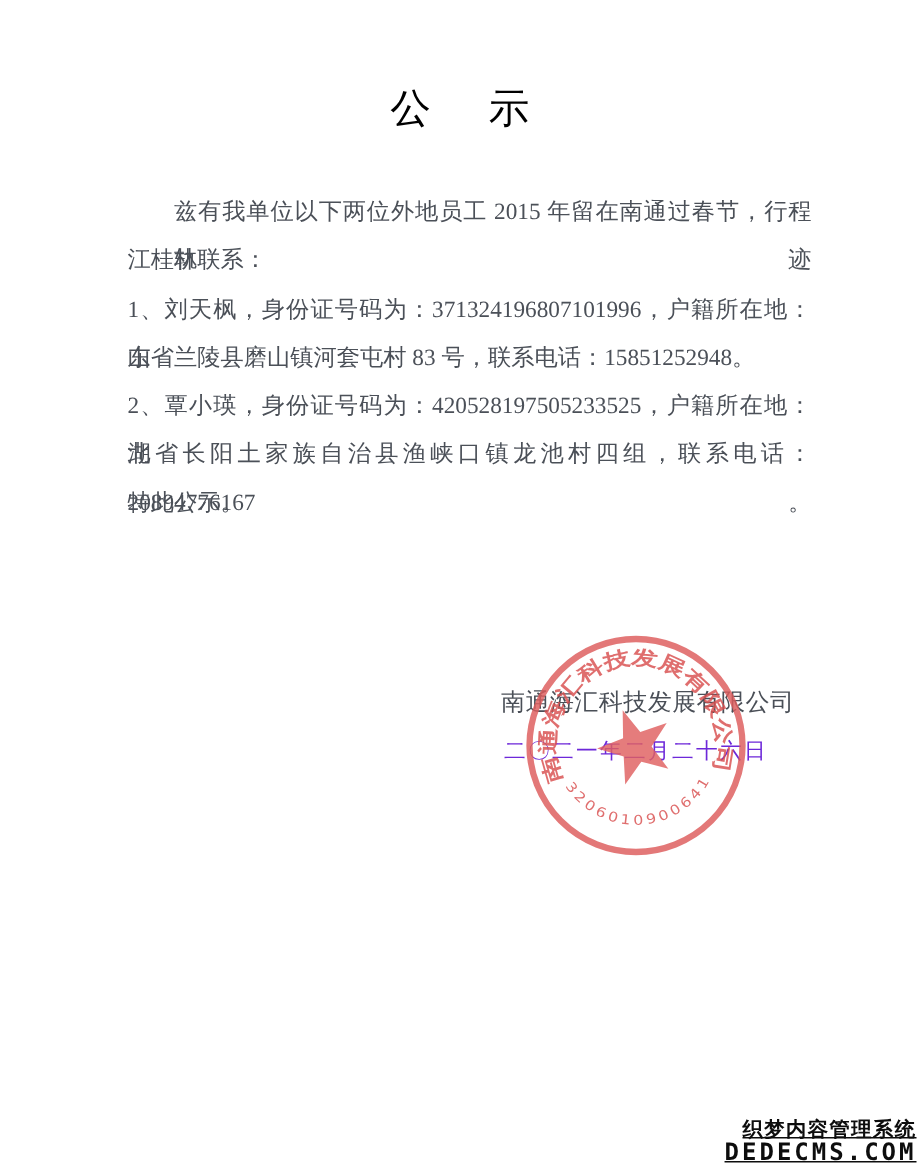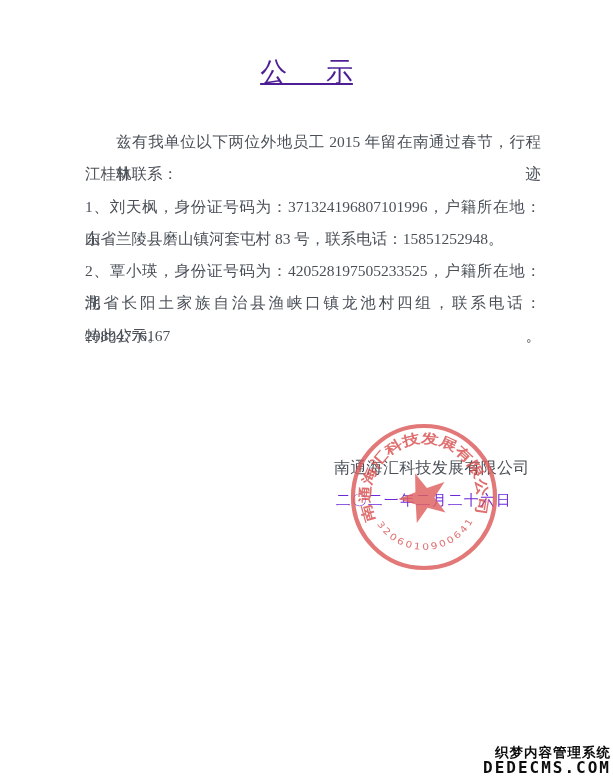--- a/index.html
+++ b/index.html
@@ -6,24 +6,23 @@
   .page{
     position:relative;
     width:613px;height:784px;
     background:#ffffff;
     overflow:hidden;
     font-family:"Liberation Serif","DejaVu Serif",serif;
   }
   .doc-title{
     position:absolute;top:54px;left:0;width:613px;
     text-align:center;
-    font-size:27px;color:#4c1d95;
+    font-size:27px;color:#000000;
     word-spacing:32px;
     font-weight:400;
-    text-decoration:underline;
   }
   .body-lines{
     position:absolute;left:85px;top:126px;width:456px;
     font-size:15.5px;color:#4b5058;
     overflow:visible;
   }
   .doc-line{
     height:32.3px;line-height:32.3px;
     white-space:nowrap;
   }
@@ -49,20 +48,21 @@
     opacity:0.82;
     pointer-events:none;
   }
   .watermark{
     position:absolute;right:2px;top:745px;
     text-align:right;
     color:#0d0d0d;
     font-family:"Liberation Sans","DejaVu Sans",sans-serif;
     font-weight:bold;
     line-height:15px;
+    text-decoration:underline;
   }
   .watermark .wm-cn{ font-size:13.5px; letter-spacing:1px; }
   .watermark .wm-en{
     font-family:"DejaVu Sans Mono",monospace;
     font-size:16px; letter-spacing:2px;
   }
 </style>
 </head>
 <body>
 

